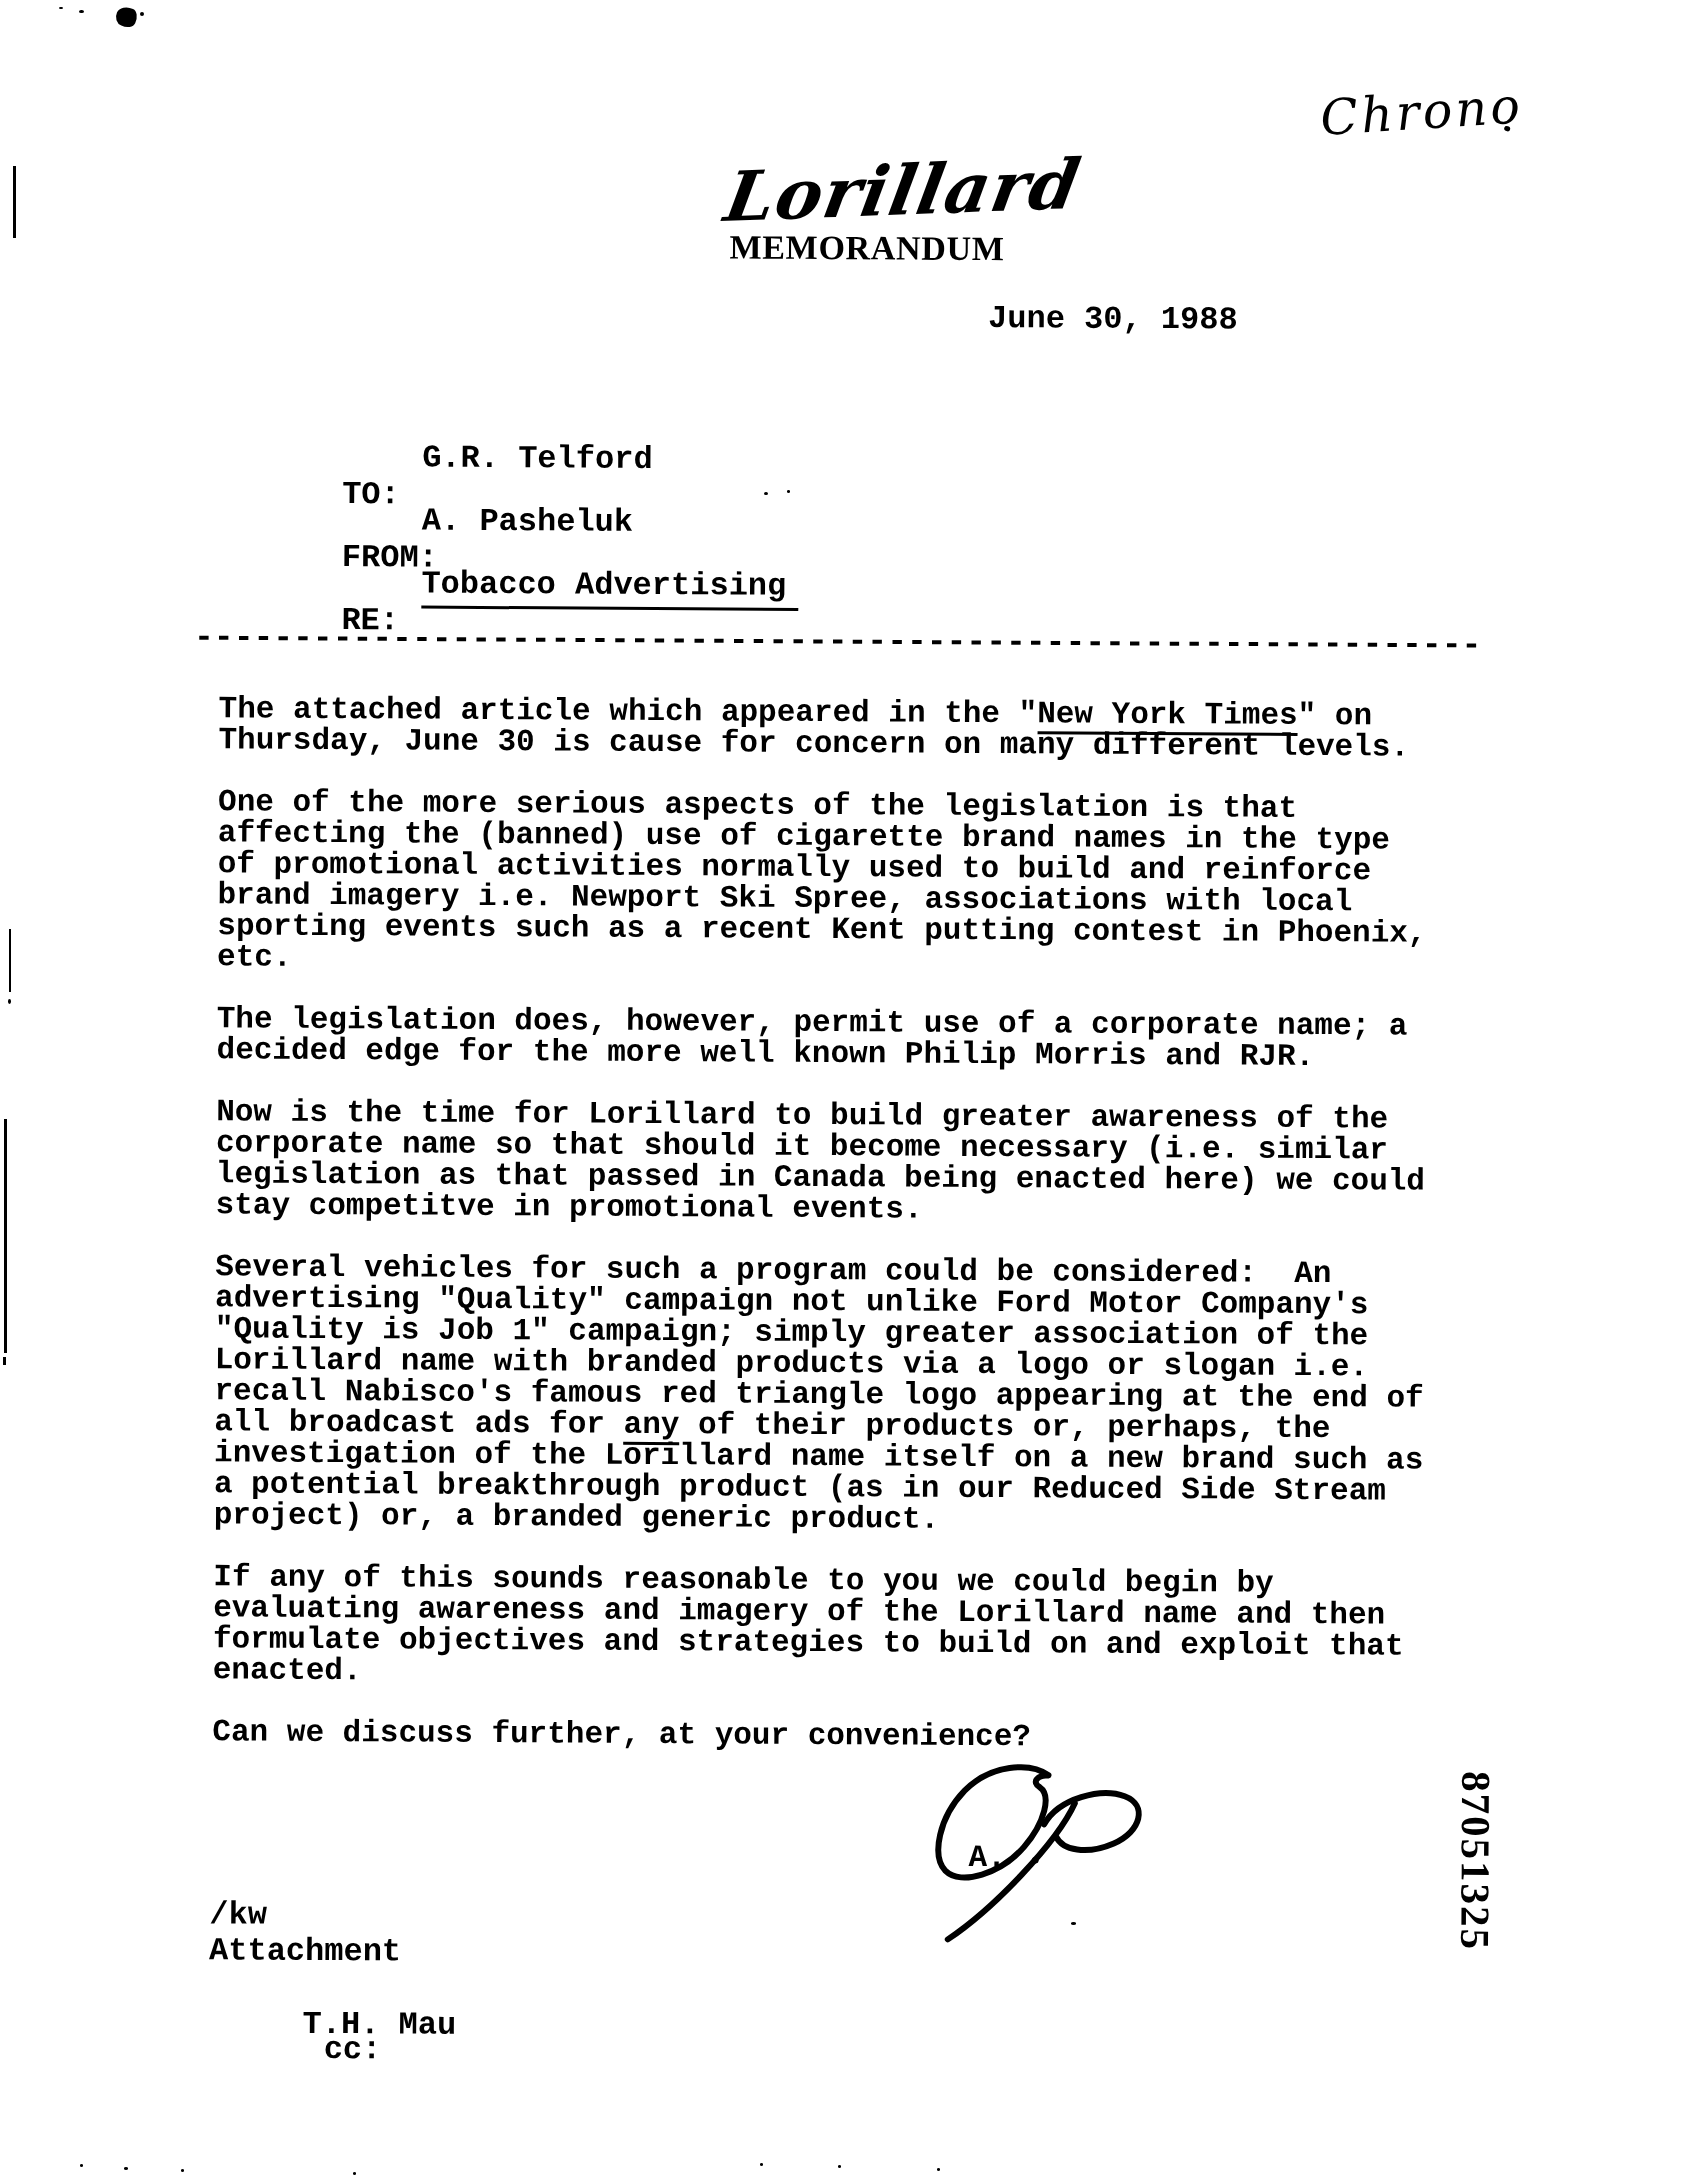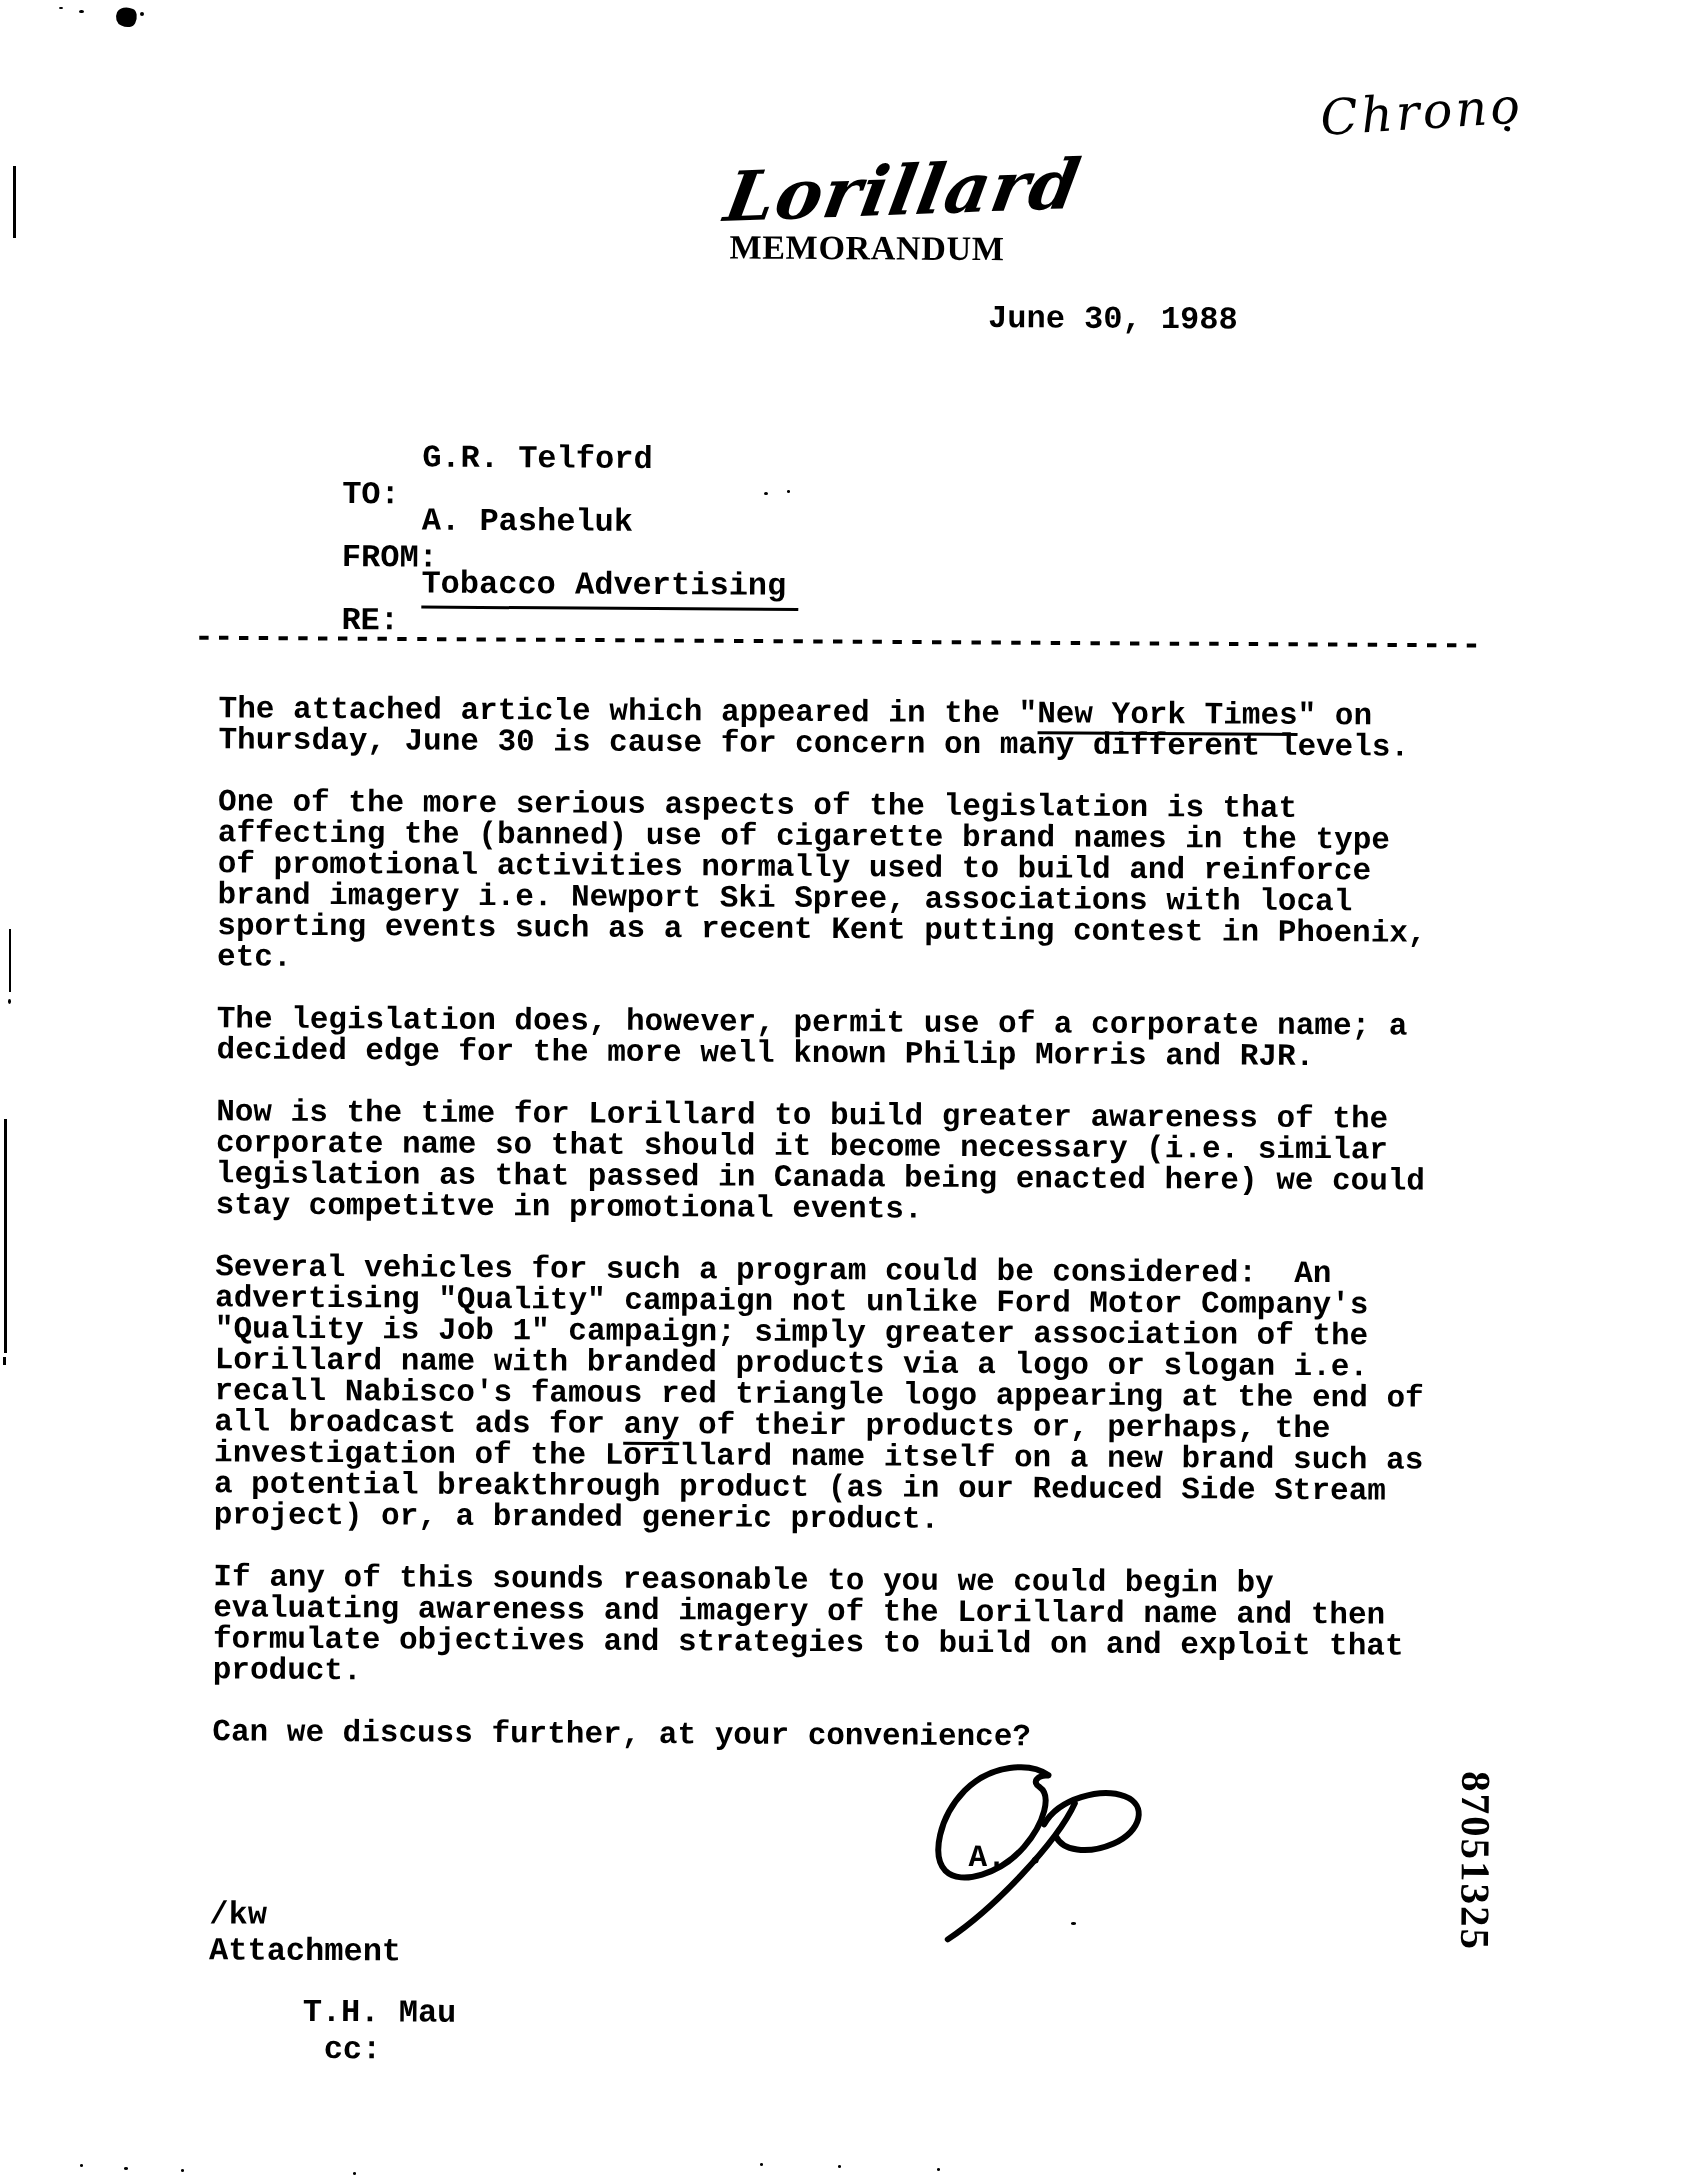--- a/index.html
+++ b/index.html
@@ -63,21 +63,21 @@
   .sig{position:absolute;left:918px;top:1717px;width:333px;height:279px;}
   .sig-initial{
     position:absolute;left:980px;top:1834px;
     font-size:31px;font-weight:bold;
   }
   
   .f-line{position:absolute;left:221px;font-size:32px;font-weight:bold;white-space:pre;}
   .f-kw{top:1895px;}
   .f-attach{top:1931px;}
   .f-cc{top:1992px;}
-  .f-cc .cc-val{position:absolute;left:94px;top:0;white-space:pre;text-align:center;}
+  .f-cc .cc-val{position:absolute;left:94px;top:12px;white-space:pre;text-align:center;}
   
   .bates{
     position:absolute;left:1463px;top:1762px;
     font-family:"Liberation Serif","DejaVu Serif",serif;
     font-weight:bold;font-size:41px;letter-spacing:2px;
     writing-mode:vertical-rl;text-orientation:mixed;
   }
   
   .speck{position:absolute;background:#000;border-radius:50%;}
   .vline{position:absolute;background:#000;}
@@ -167,21 +167,21 @@
           <div class="line"><span>recall Nabisco's famous red triangle logo appearing at the end of</span></div>
           <div class="line"><span>all broadcast ads for </span><span class="u">any</span><span> of their products or, perhaps, the</span></div>
           <div class="line"><span>investigation of the Lorillard name itself on a new brand such as</span></div>
           <div class="line"><span>a potential breakthrough product (as in our Reduced Side Stream</span></div>
           <div class="line"><span>project) or, a branded generic product.</span></div>
         </div>
         <div class="para">
           <div class="line"><span>If any of this sounds reasonable to you we could begin by</span></div>
           <div class="line"><span>evaluating awareness and imagery of the Lorillard name and then</span></div>
           <div class="line"><span>formulate objectives and strategies to build on and exploit that</span></div>
-          <div class="line"><span>product.</span></div>
+          <div class="line"><span>enacted.</span></div>
         </div>
         <div class="para">
           <div class="line"><span>Can we discuss further, at your convenience?</span></div>
         </div>
       </div>
 
     <svg class="sig" viewBox="0 0 500 420">
       <g fill="none" stroke="#000" stroke-width="9" stroke-linecap="round">
         <path d="M 212 78 C 185 58, 125 62, 86 102 C 48 142, 36 200, 58 223 C 81 246, 142 226, 176 186 C 207 150, 217 108, 199 96 C 186 88, 196 78, 212 78"></path>
         <path d="M 206 152 C 228 112, 292 96, 327 109 C 362 122, 352 162, 311 180 C 270 198, 234 191, 224 170"></path>

